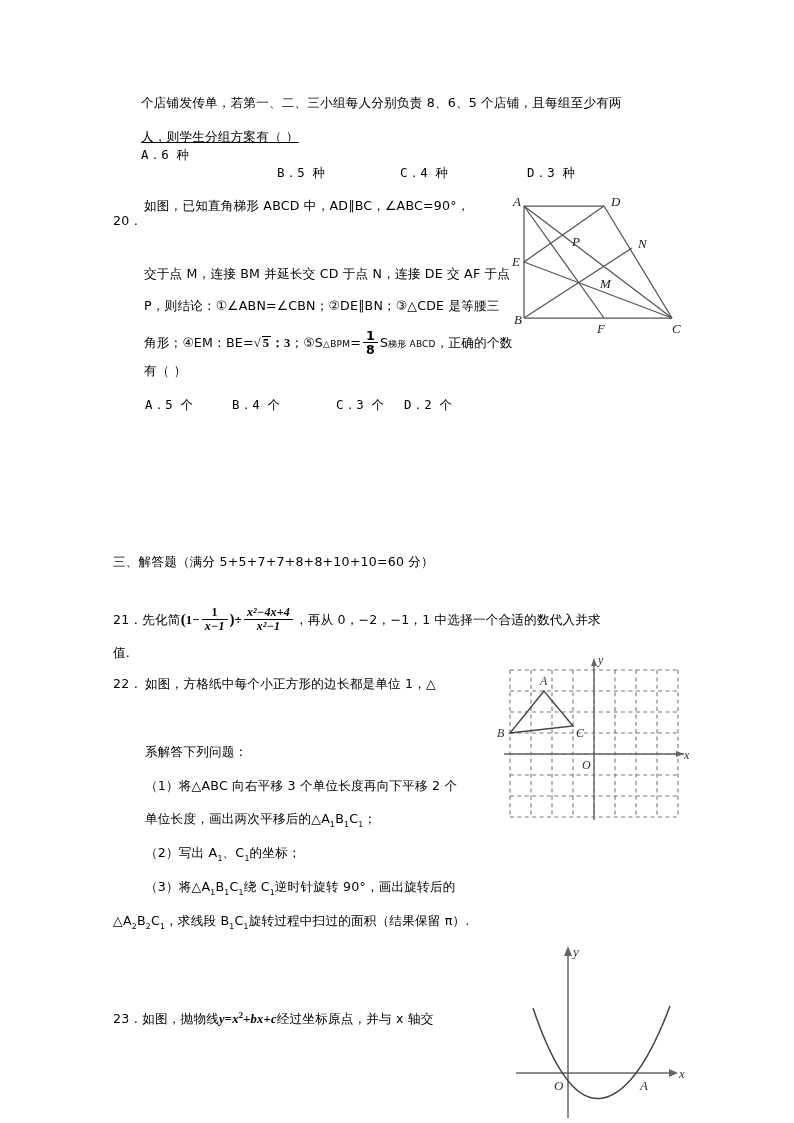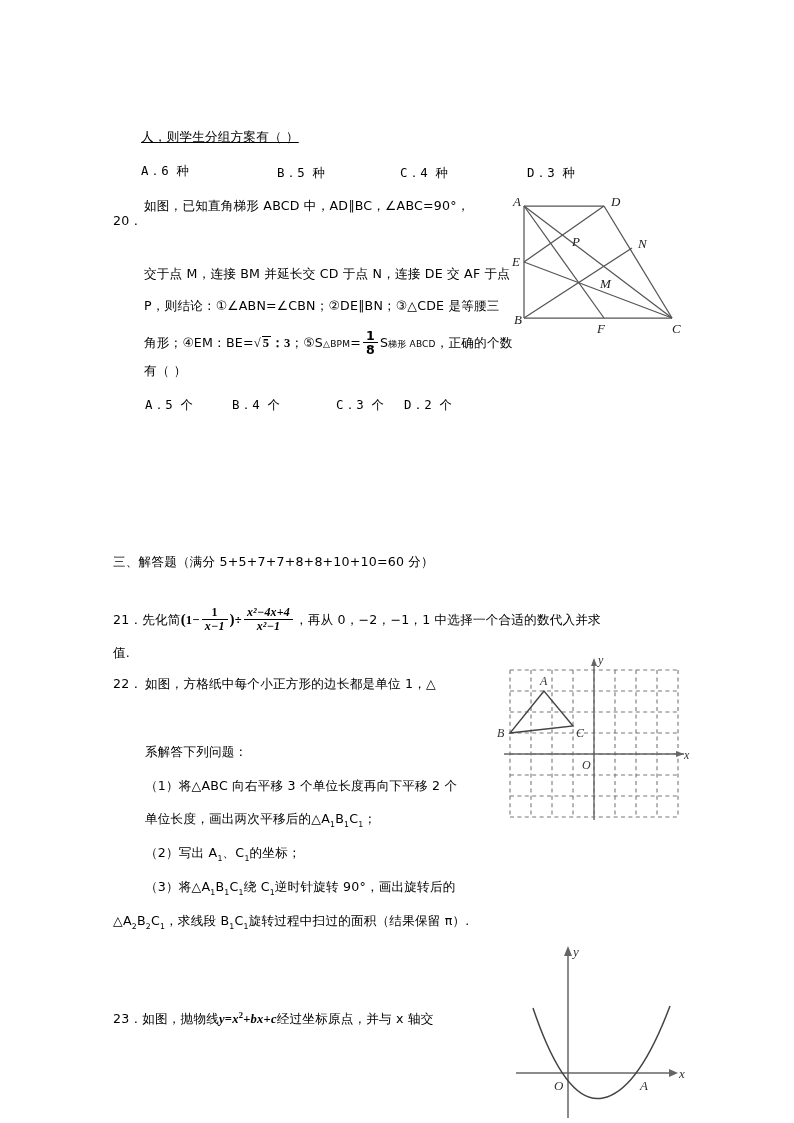--- a/index.html
+++ b/index.html
@@ -61,23 +61,24 @@
   }
   .tiny { font-size: 9px; }
   .figure { position: absolute; }
   svg { display: block; overflow: visible; }
 </style>
 </head>
 <body>
 
 <div class="page">
 
+  <div class="txt cn" style="left:141px; top:97px;">个店铺发传单，若第一、二、三小组每人分别负责 8、6、5 个店铺，且每组至少有两</div>
   <div class="txt cn" style="left:141px; top:131px;text-decoration:underline;">人，则学生分组方案有（      ）</div>
 
-  <div class="txt opt" style="left:141px; top:165px;">A．6 种</div>
+  <div class="txt opt" style="left:141px; top:149px;">A．6 种</div>
   <div class="txt opt" style="left:277px; top:167px;">B．5 种</div>
   <div class="txt opt" style="left:400px; top:167px;">C．4 种</div>
   <div class="txt opt" style="left:527px; top:167px;">D．3 种</div>
 
   <div class="txt cn" style="left:113px; top:215px;">20．</div>
   <div class="txt cn" style="left:144px; top:200px;">如图，已知直角梯形 ABCD 中，AD∥BC，∠ABC=90°，</div>
   <div class="txt cn" style="left:144px; top:300px;">P，则结论：①∠ABN=∠CBN；②DE∥BN；③△CDE 是等腰三</div>
   <div class="txt cn" style="left:144px; top:268px;">交于点 M，连接 BM 并延长交 CD 于点 N，连接 DE 交 AF 于点</div>
 
   <div class="txt cn" style="left:144px; top:330px;">

